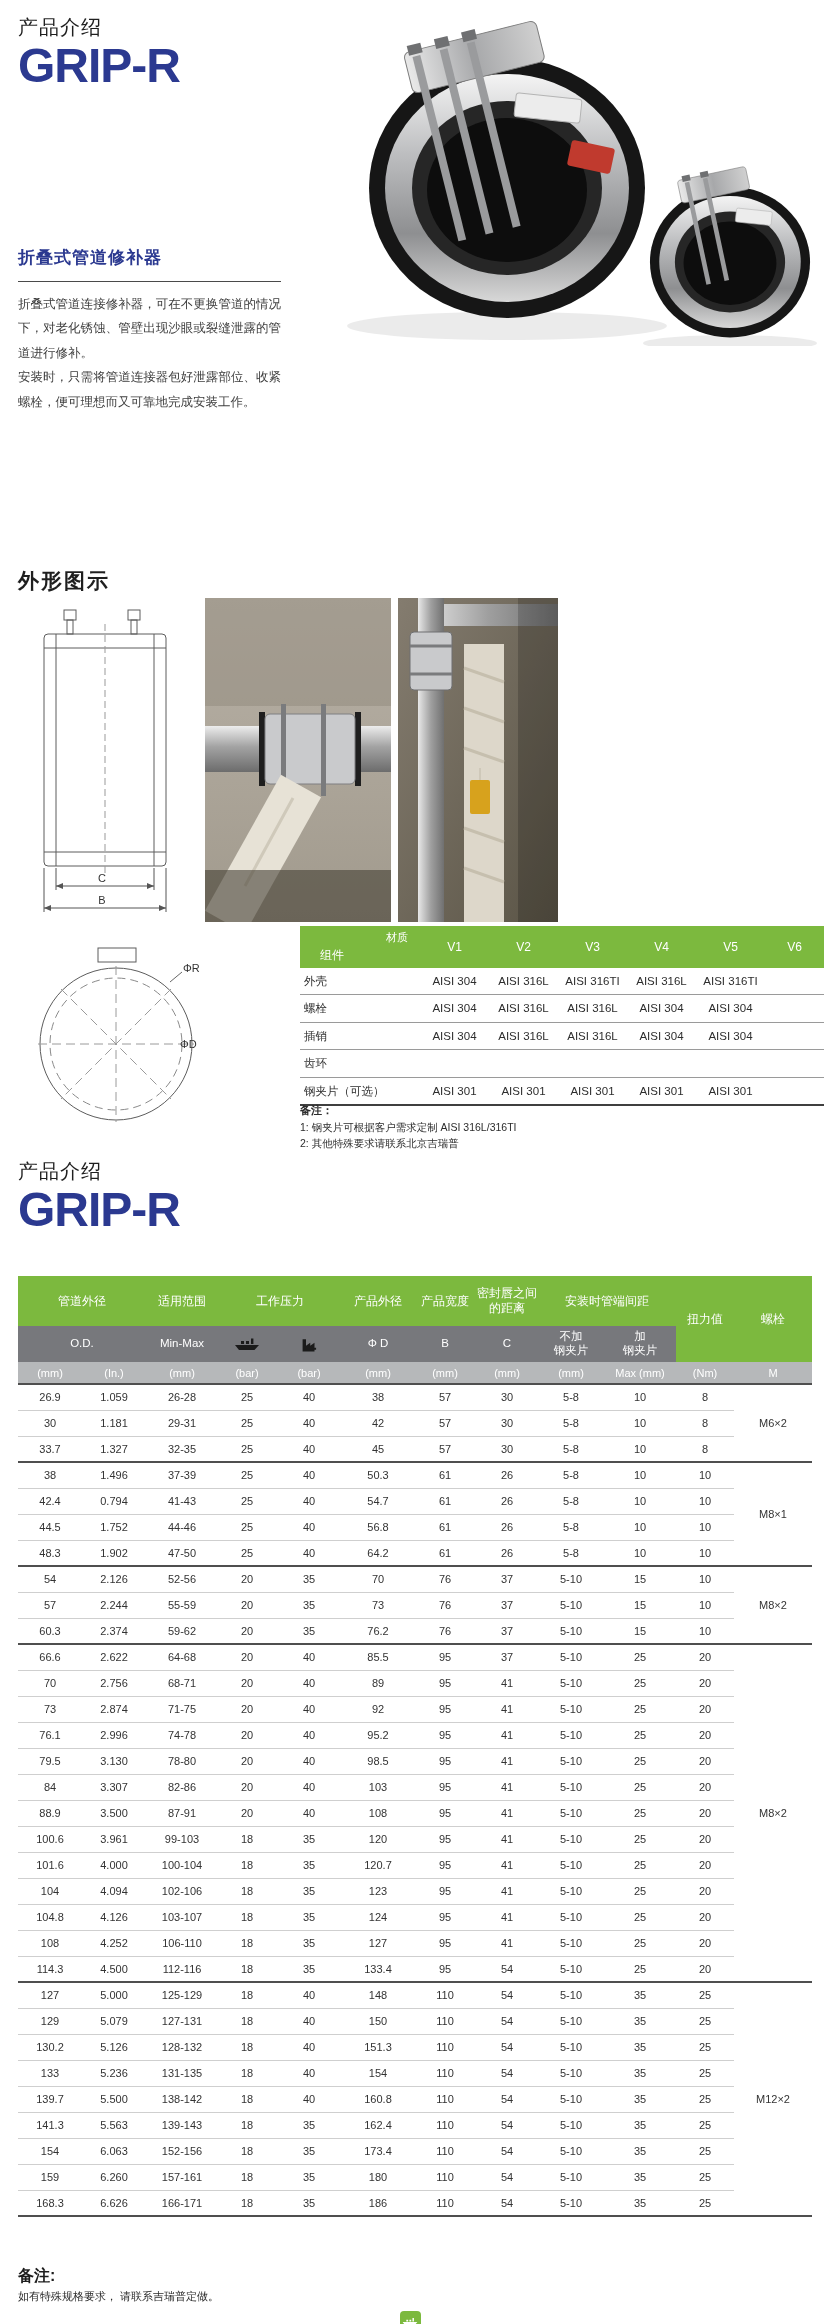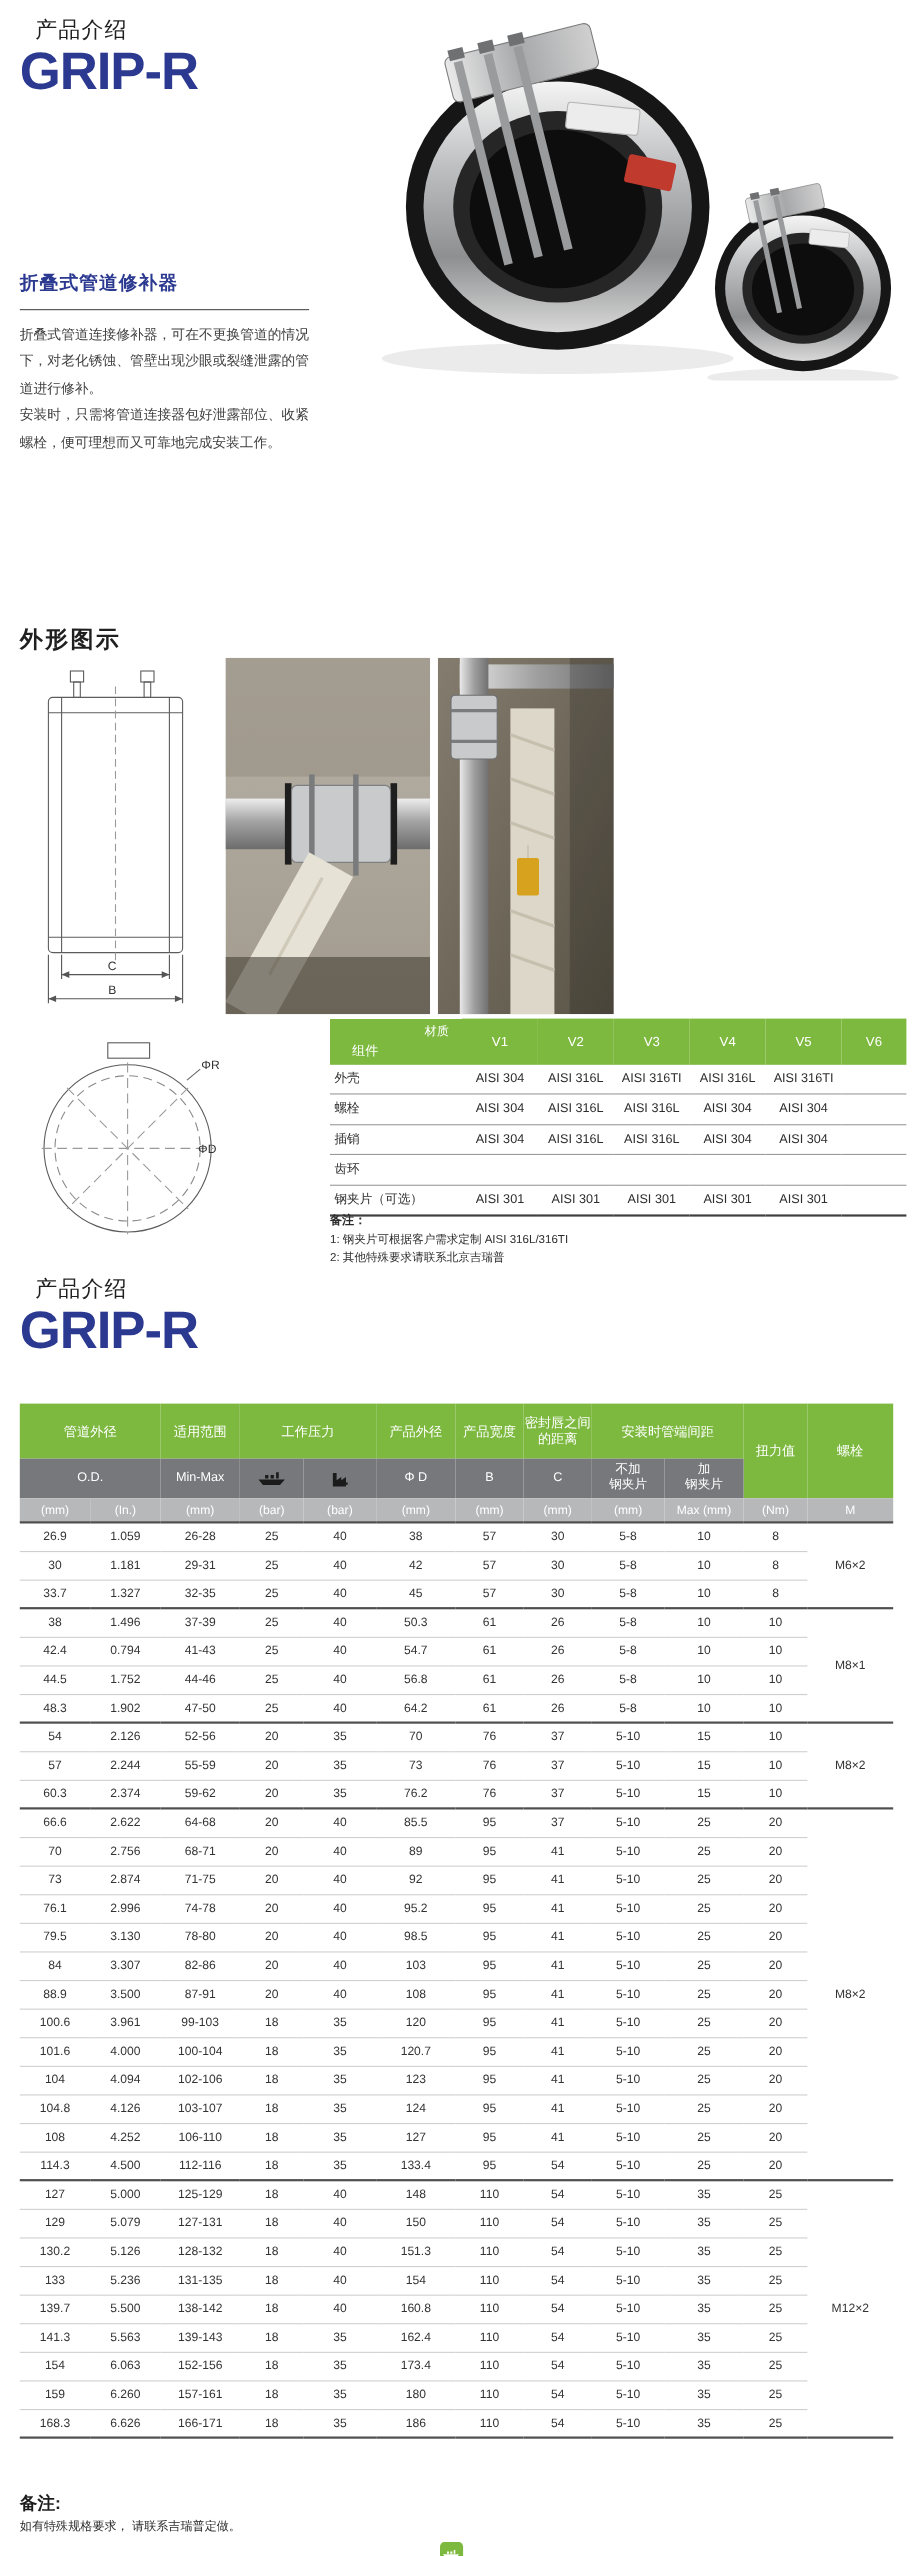--- a/index.html
+++ b/index.html
@@ -5,21 +5,21 @@
   :root{
     --navy:#2b3990; --green:#7cb93e; --hdr-gray:#77787c; --units-gray:#b6b8ba;
     --line-light:#cfcfcf; --line-dark:#4f4f4f; --ink:#333;
   }
   *{box-sizing:border-box;}
   html,body{margin:0;padding:0;background:#ffffff;}
   body{font-family:"Liberation Sans","DejaVu Sans",sans-serif;color:var(--ink);}
   .page{position:relative;width:830px;height:2324px;background:#fff;overflow:hidden;margin:0 auto;}
 
   
-  .sec-label{font-size:20px;color:#1f1f1f;letter-spacing:1px;margin-left:14px;}
+  .sec-label{font-size:20px;color:#1f1f1f;letter-spacing:1px;}
   .brand{font-size:48px;font-weight:800;color:var(--navy);line-height:1.05;letter-spacing:-1px;}
   #sec1{position:absolute;left:18px;top:14px;}
   #sec2{position:absolute;left:18px;top:1158px;}
 
   
   #product-photo{position:absolute;left:282px;top:16px;width:546px;height:330px;}
   #intro{position:absolute;left:18px;top:246px;width:263px;}
   #intro h2{margin:0;font-size:17px;font-weight:bold;color:var(--navy);letter-spacing:1px;font-family:Liberation Serif, serif;}
   #intro .rule{border:none;border-top:1px solid #4a4a4a;margin:12px 0 10px 0;}
   #intro p{margin:0;font-size:12.5px;line-height:1.95;color:#3e3e3e;text-align:justify;}

